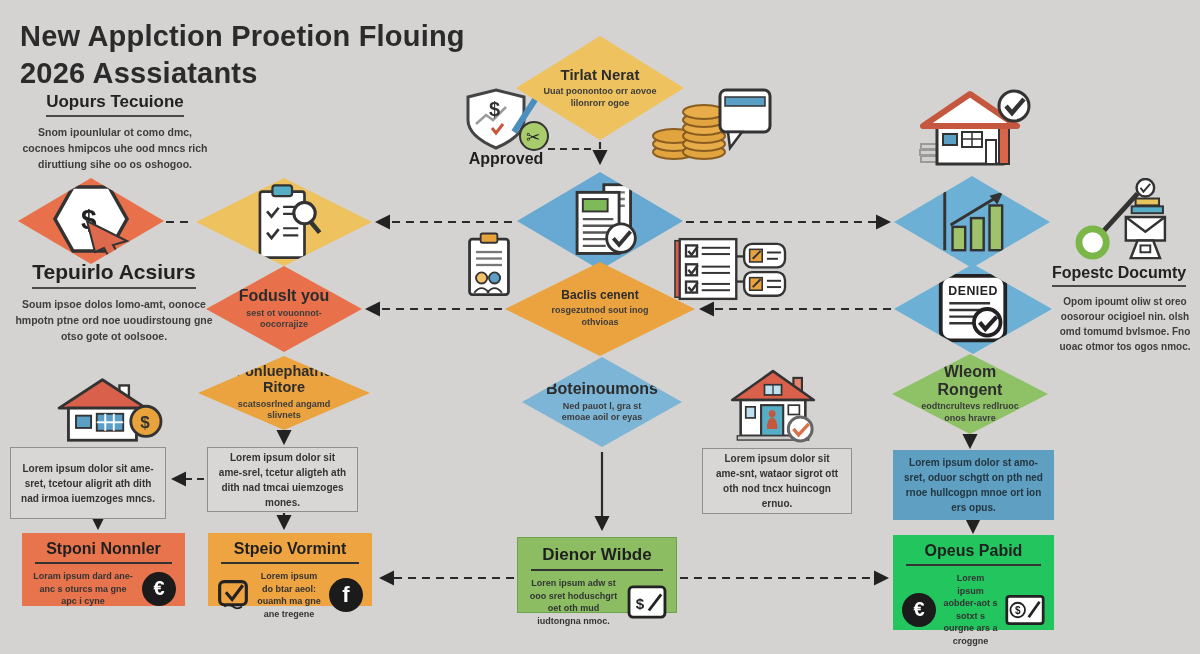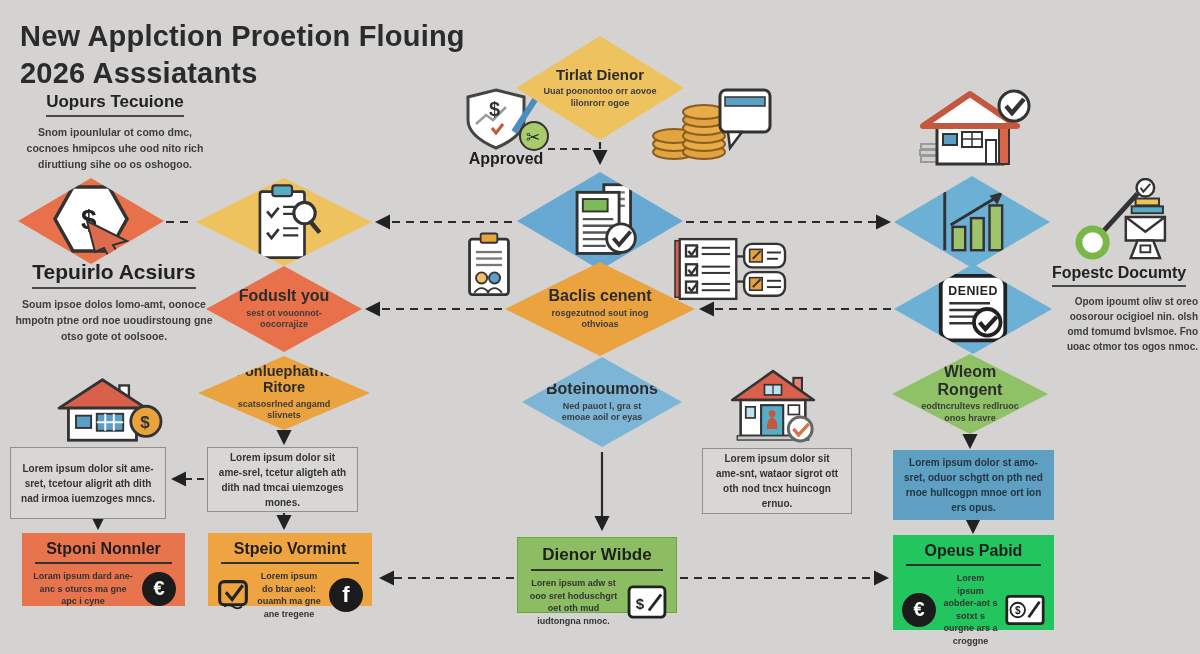--- a/index.html
+++ b/index.html
@@ -54,21 +54,21 @@
       <path d="M204,479 H174" stroke-dasharray="7,5" marker-end="url(#ah)"></path>
       <path d="M514,578 H382" stroke-dasharray="8,6" marker-end="url(#ah)"></path>
       <path d="M680,578 H886" stroke-dasharray="8,6" marker-end="url(#ah)"></path>
     </g>
   </svg>
 
   <div class="abs title" style="left:20px;top:18px;width:480px;">New Applction Proetion Flouing 2026 Asssiatants</div>
 
   <div class="abs" style="left:20px;top:92px;width:190px;text-align:center;">
     <span class="heading" style="font-size:17px;">Uopurs Tecuione</span>
-    <div class="smalltext" style="margin-top:8px;">Snom ipounlular ot como dmc, cocnoes hmipcos uhe ood nito rich diruttiung sihe oo os oshogoo.</div>
+    <div class="smalltext" style="margin-top:8px;">Snom ipounlular ot como dmc, cocnoes hmipcos uhe ood mncs rich diruttiung sihe oo os oshogoo.</div>
   </div>
 
   <div class="abs" style="left:462px;top:88px;">
     <svg width="96" height="66" viewBox="0 0 96 66">
       <path d="M34,2 L62,9 V32 Q62,48 34,60 Q6,48 6,32 V9 Z" fill="#fff" stroke="#444" stroke-width="3"></path>
       <path d="M14,36 l10,-9 l7,5 l13,-13" stroke="#9a9a9a" stroke-width="2.5" fill="none"></path>
       <path d="M30,40 l4,5 l7,-9" stroke="#c4573e" stroke-width="3" fill="none"></path>
       <text x="27" y="28" font-size="20" font-weight="bold" fill="#333">$</text>
       <line x1="78" y1="4" x2="52" y2="44" stroke="#4a8fc0" stroke-width="6"></line>
       <circle cx="72" cy="48" r="14" fill="#a8cc6c" stroke="#333" stroke-width="2"></circle>
@@ -133,21 +133,21 @@
       <line x1="42" y1="37" x2="59" y2="37" stroke="#333" stroke-width="2.5"></line>
       <path d="M24,58 l5,6 l8,-10" stroke="#333" stroke-width="3" fill="none"></path>
       <line x1="42" y1="53" x2="59" y2="53" stroke="#333" stroke-width="2.5"></line>
       <line x1="42" y1="61" x2="59" y2="61" stroke="#333" stroke-width="2.5"></line>
       <circle cx="66" cy="36" r="12" fill="#fff" stroke="#333" stroke-width="3.5"></circle>
       <line x1="73" y1="46" x2="83" y2="58" stroke="#333" stroke-width="5"></line>
     </svg>
   </div>
 
   <div class="diamond" style="left:516px;top:36px;width:168px;height:104px;background:#eec25e;">
-    <div class="d-title">Tirlat Dienor</div>
+    <div class="d-title">Tirlat Nerat</div>
     <div class="d-sub">Uuat poonontoo orr aovoe lilonrorr ogoe</div>
   </div>
 
   <div class="diamond" style="left:517px;top:172px;width:166px;height:98px;background:#67a9d2;">
     <svg width="92" height="84" viewBox="0 0 92 88">
       <rect x="50" y="6" width="28" height="52" fill="#fff" stroke="#333" stroke-width="3"></rect>
       <line x1="56" y1="14" x2="72" y2="14" stroke="#777" stroke-width="2.5"></line>
       <line x1="56" y1="21" x2="72" y2="21" stroke="#777" stroke-width="2.5"></line>
       <line x1="56" y1="28" x2="72" y2="28" stroke="#777" stroke-width="2.5"></line>
       <rect x="22" y="14" width="44" height="64" fill="#fff" stroke="#333" stroke-width="3"></rect>
@@ -188,21 +188,21 @@
     </svg>
   </div>
 
   <div class="abs" style="left:14px;top:260px;width:200px;text-align:center;">
     <span class="heading" style="font-size:21px;">Tepuirlo Acsiurs</span>
     <div class="smalltext" style="margin-top:8px;">Soum ipsoe dolos lomo-amt, oonoce hmpotn ptne ord noe uoudirstoung gne otso gote ot oolsooe.</div>
   </div>
 
   <div class="abs" style="left:1052px;top:264px;width:146px;text-align:left;">
     <span class="heading" style="font-size:16px;">Fopestc Documty</span>
-    <div class="smalltext" style="margin-top:7px;font-size:10px;text-align:right;">Opom ipoumt oliw st oreo oosorour ocigioel nin. olsh omd tomumd bvlsmoe. Fno uoac otmor tos ogos nmoc.</div>
+    <div class="smalltext" style="margin-top:7px;font-size:10px;text-align:center;">Opom ipoumt oliw st oreo oosorour ocigioel nin. olsh omd tomumd bvlsmoe. Fno uoac otmor tos ogos nmoc.</div>
   </div>
 
   <div class="abs" style="left:464px;top:230px;">
     <svg width="50" height="70" viewBox="0 0 54 72">
       <rect x="6" y="8" width="42" height="60" rx="3" fill="#fff" stroke="#333" stroke-width="3"></rect>
       <rect x="18" y="2" width="18" height="10" rx="2" fill="#e8a33c" stroke="#333" stroke-width="2"></rect>
       <line x1="13" y1="22" x2="41" y2="22" stroke="#777" stroke-width="2.5"></line>
       <line x1="13" y1="29" x2="41" y2="29" stroke="#777" stroke-width="2.5"></line>
       <line x1="13" y1="36" x2="41" y2="36" stroke="#777" stroke-width="2.5"></line>
       <circle cx="19" cy="50" r="6" fill="#f4c16b" stroke="#333" stroke-width="2"></circle>
@@ -244,21 +244,21 @@
       <line x1="121" y1="65" x2="139" y2="65" stroke="#333" stroke-width="2.5"></line>
     </svg>
   </div>
 
   <div class="diamond" style="left:206px;top:266px;width:156px;height:86px;background:#e8714b;">
     <div class="d-title" style="font-size:16px;">Foduslt you</div>
     <div class="d-sub">sest ot vouonnot- oocorrajize</div>
   </div>
 
   <div class="diamond" style="left:505px;top:262px;width:190px;height:94px;background:#eba33f;">
-    <div class="d-title" style="font-size:16px;">Baclis cenent</div>
+    <div class="d-title" style="font-size:12px;">Baclis cenent</div>
     <div class="d-sub">rosgezutnod sout inog othvioas</div>
   </div>
 
   <div class="diamond" style="left:894px;top:264px;width:158px;height:90px;background:#6db0d6;">
     <svg width="78" height="74" viewBox="0 0 80 78">
       <rect x="6" y="4" width="68" height="68" rx="10" fill="#fff" stroke="#222" stroke-width="4"></rect>
       <text x="14" y="24" font-size="13" font-weight="bold" fill="#222" letter-spacing="0.5">DENIED</text>
       <line x1="15" y1="33" x2="58" y2="33" stroke="#333" stroke-width="2.5"></line>
       <line x1="15" y1="40" x2="58" y2="40" stroke="#333" stroke-width="2.5"></line>
       <line x1="15" y1="47" x2="44" y2="47" stroke="#333" stroke-width="2.5"></line>

